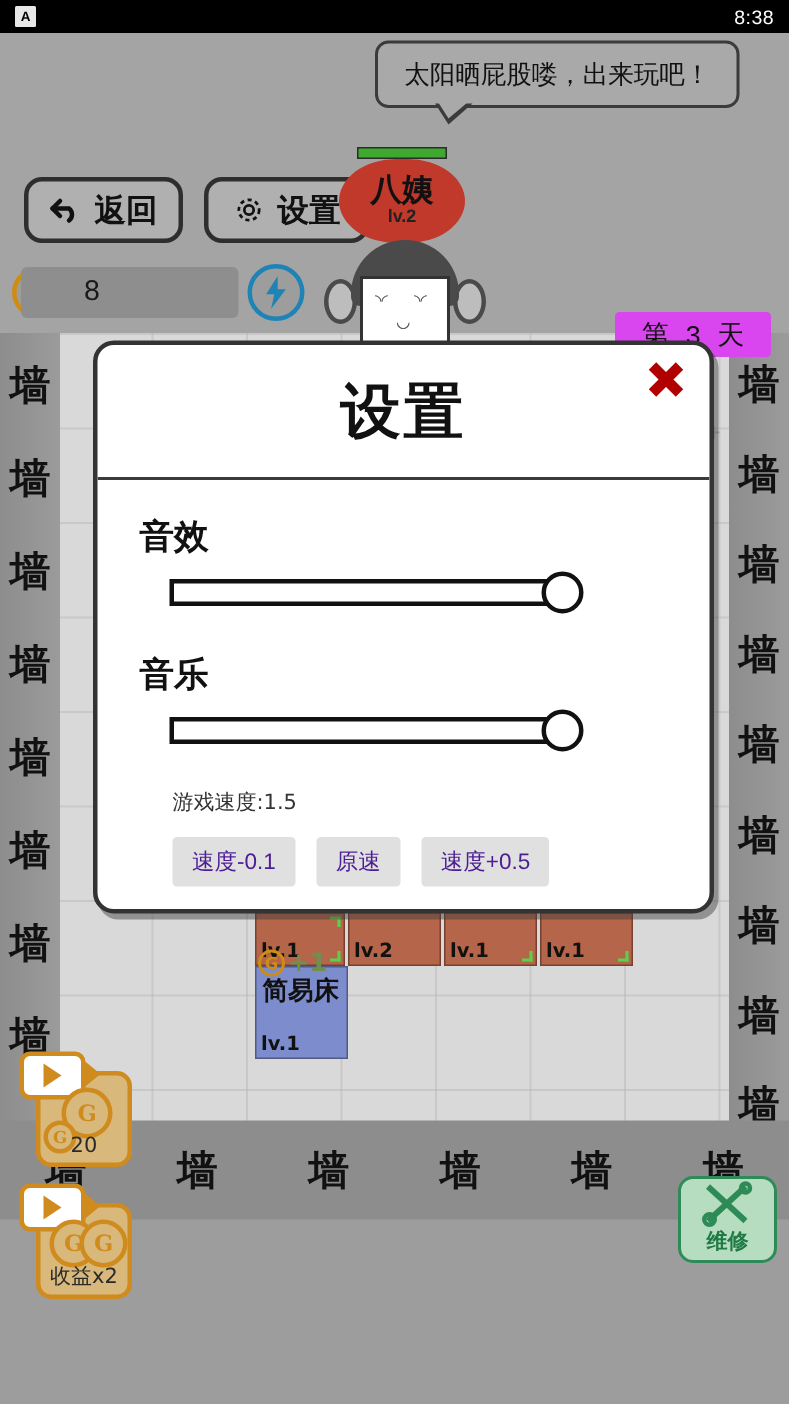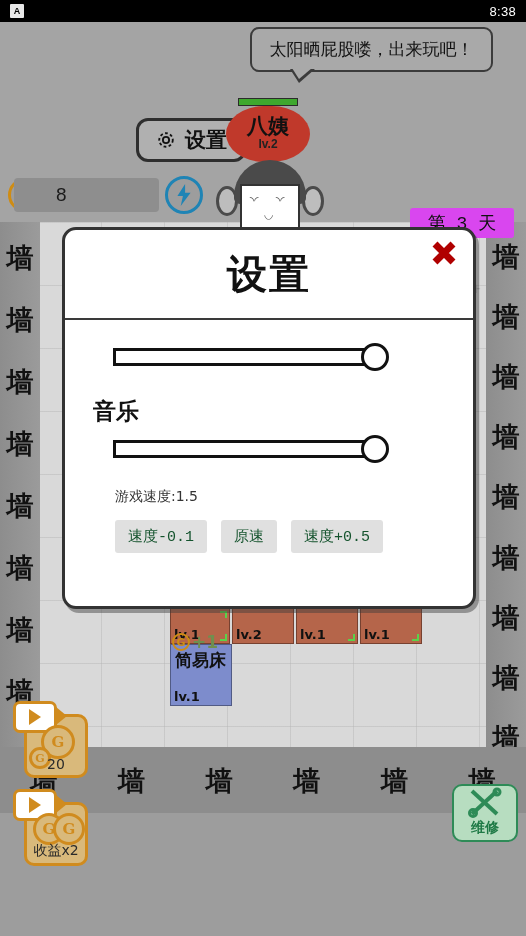--- a/index.html
+++ b/index.html
@@ -250,22 +250,22 @@
     border: 3px solid #111; border-radius: 50%; background: #fff;
   }
 
   .speed-text {
     font-size: 14px; color: #333; margin: 6px 0 0 22px;
     font-family: "DejaVu Sans", sans-serif;
   }
   .speed-row { display: flex; gap: 14px; margin: 14px 0 0 22px; }
   .speed-btn {
     background: #e0e0e0; border: none; border-radius: 3px;
-    padding: 7px 13px; font-size: 15px; color: #14532d;
-    font-family: Liberation Mono, monospace; cursor: pointer;
+    padding: 7px 13px; font-size: 15px; color: #4c1d95;
+    font-family: Liberation Sans, sans-serif; cursor: pointer;
   }
 </style>
 </head>
 <body>
 
 <div class="statusbar">
   <div class="sb-icon">A</div>
   <div class="sb-time">8:38</div>
 </div>
 
@@ -392,20 +392,27 @@
       <div class="face">
         <div class="face-feat" style="left:8px;top:8px;">◝◜</div>
         <div class="face-feat" style="left:34px;top:8px;">◝◜</div>
         <div class="face-feat" style="left:22px;top:22px;">◡</div>
         <div class="face-feat" style="left:12px;top:32px;">‿‿‿</div>
       </div>
       <div class="torso"></div>
     </div>
   </div>
 
+  <div class="btn-pill" id="btn-back">
+    <svg width="22" height="20" viewBox="0 0 22 20">
+      <path d="M7 4 L2 9 L7 14" fill="none" stroke="#111" stroke-width="3" stroke-linecap="round" stroke-linejoin="round"></path>
+      <path d="M2 9 H13 a5 5 0 0 1 0 8" fill="none" stroke="#111" stroke-width="3" stroke-linecap="round"></path>
+    </svg>
+    <span>返回</span>
+  </div>
 
   <div class="btn-pill" id="btn-settings">
     <svg width="22" height="22" viewBox="0 0 24 24">
       <g fill="none" stroke="#111" stroke-width="2">
         <circle cx="12" cy="12" r="3.4"></circle>
         <circle cx="12" cy="12" r="7.4" stroke-dasharray="3 2.6"></circle>
       </g>
     </svg>
     <span>设置</span>
   </div>
@@ -434,20 +441,21 @@
       <div class="dlg-title">设置</div>
       <div class="dlg-close">
         <svg width="30" height="30" viewBox="0 0 30 30">
           <path d="M6 6 L24 24 M24 6 L6 24" stroke="#b00000" stroke-width="7" stroke-linecap="butt"></path>
         </svg>
       </div>
     </div>
 
     <div class="dlg-body">
 
+      <div class="set-label">音效</div>
       <div class="slider-wrap">
         <div class="slider-track"></div>
         <div class="slider-knob"></div>
       </div>
 
       <div class="set-label">音乐</div>
       <div class="slider-wrap">
         <div class="slider-track"></div>
         <div class="slider-knob"></div>
       </div>

